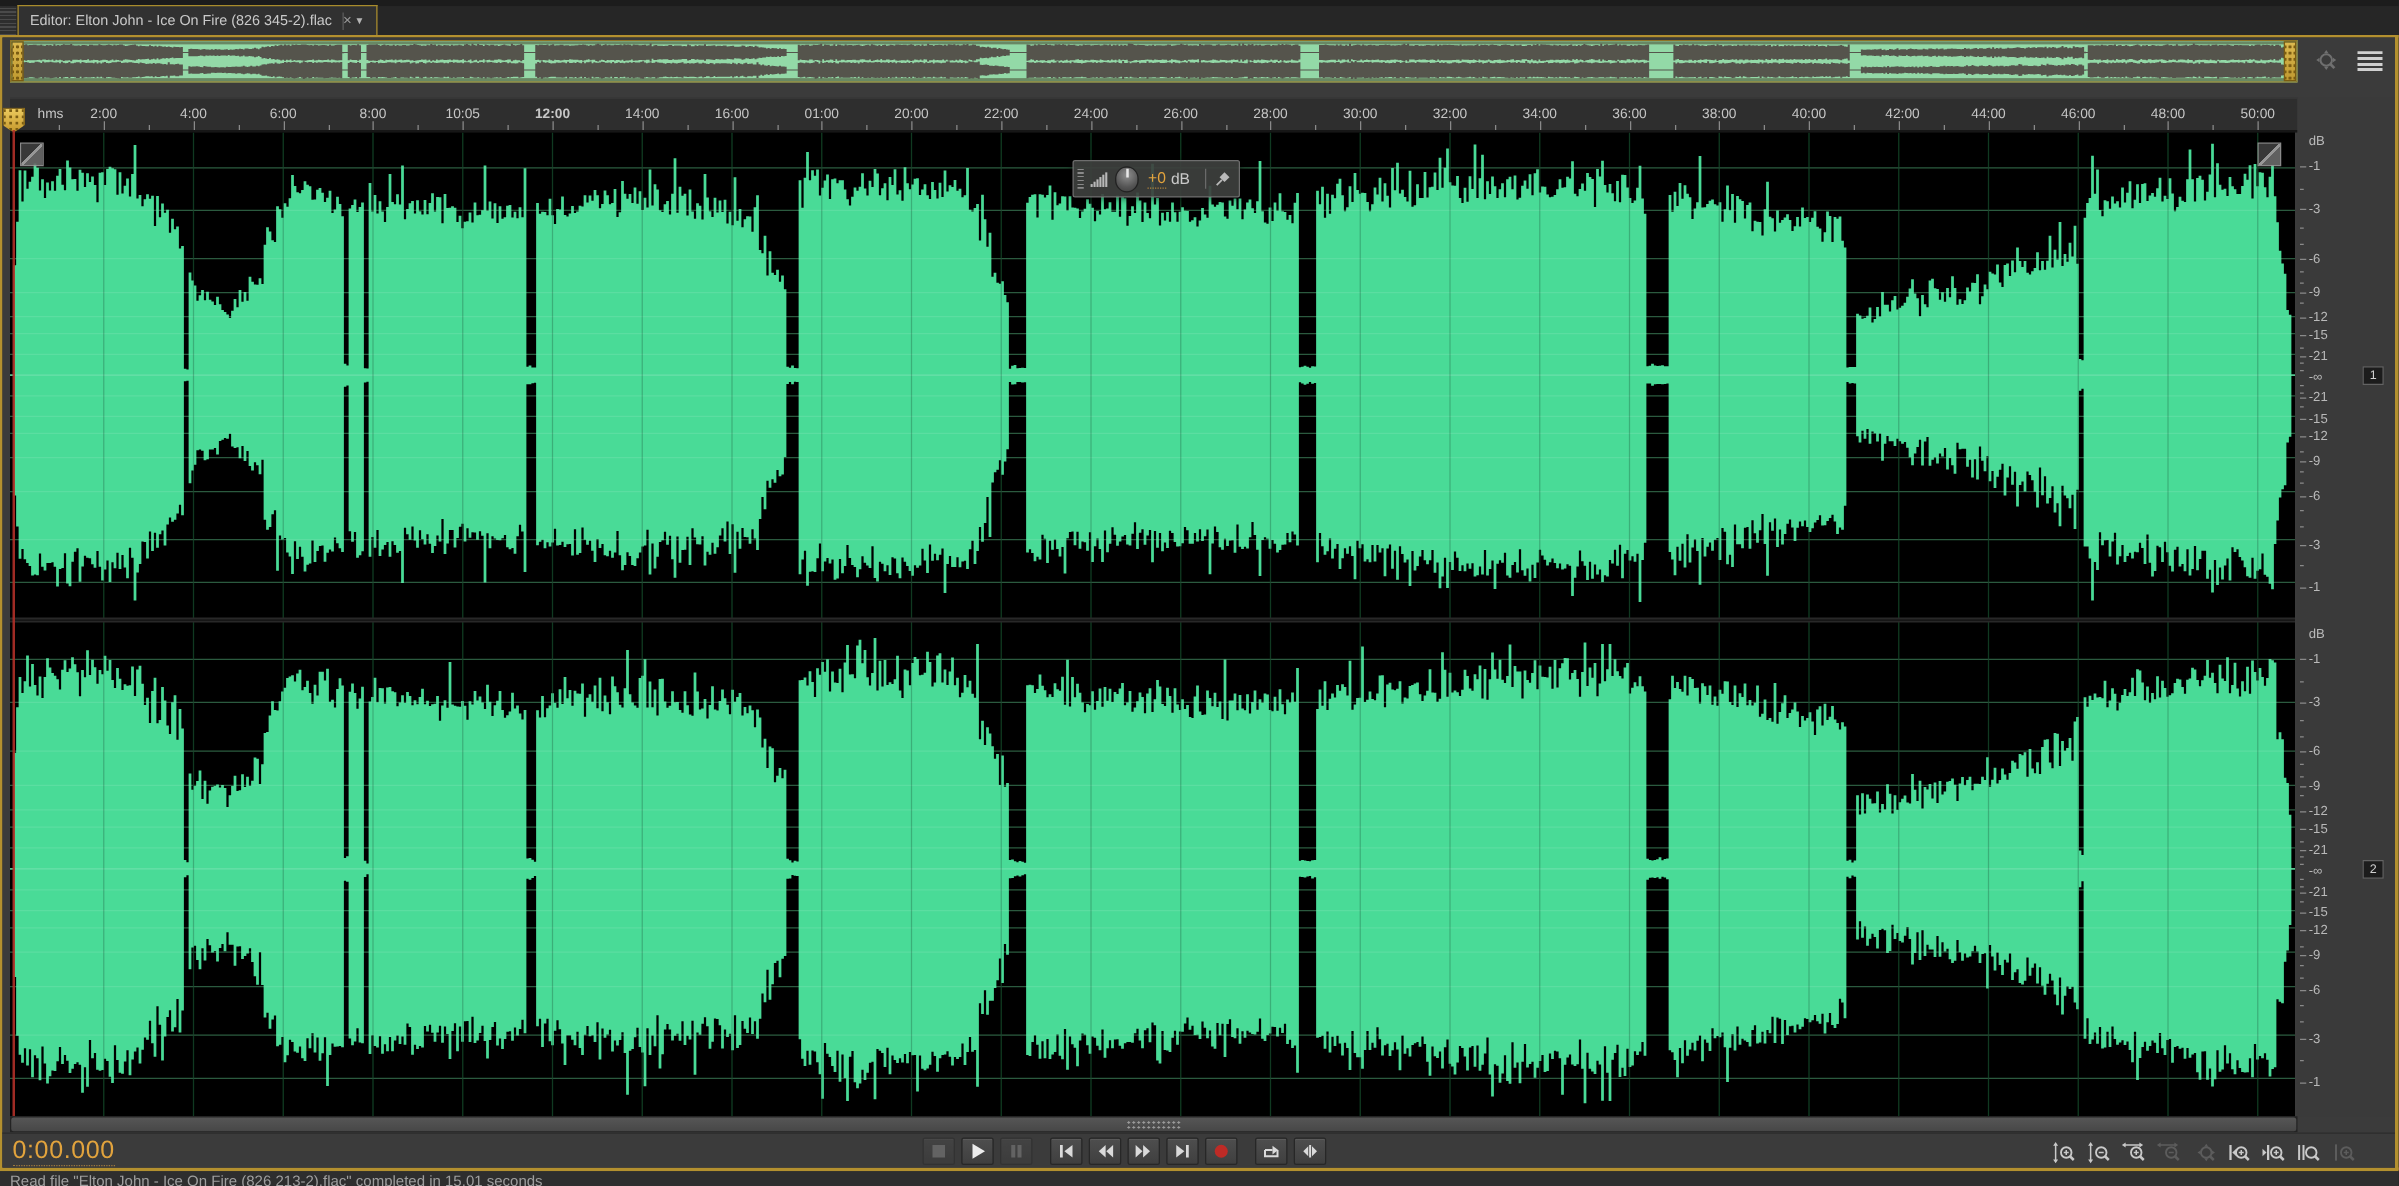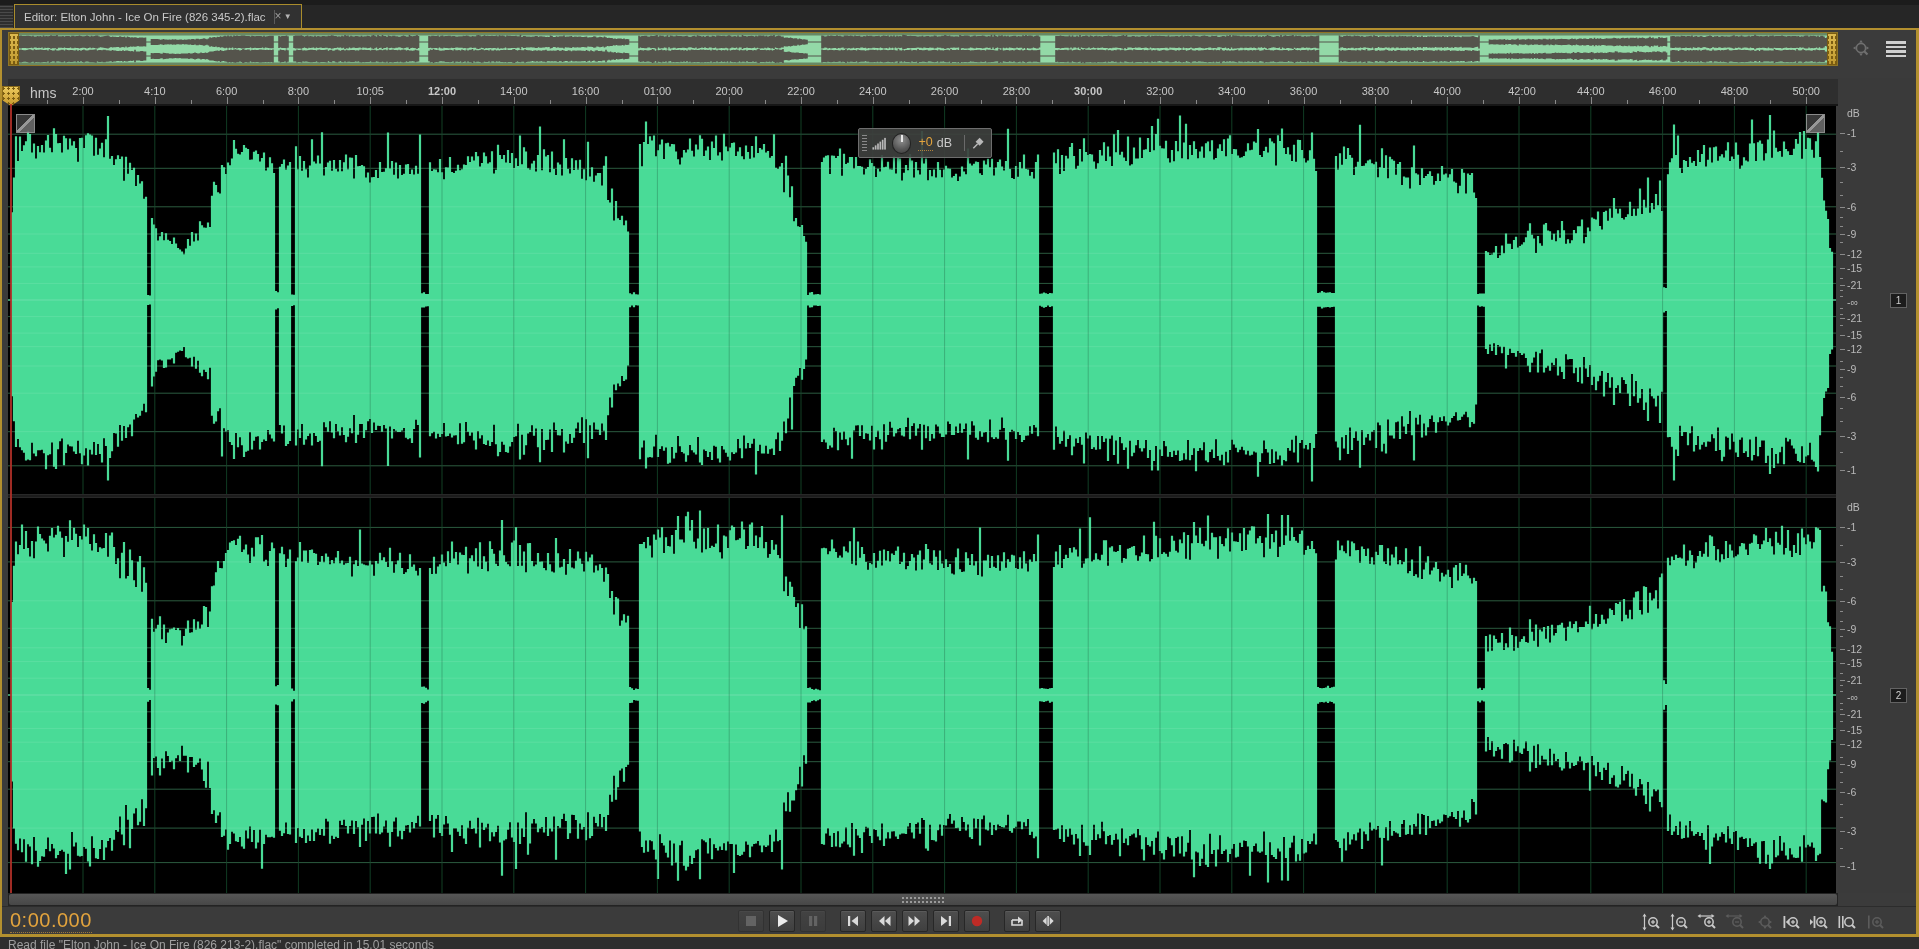--- a/index.html
+++ b/index.html
@@ -31,21 +31,21 @@
   #ovsvg{left:9px;top:33px;}
   .ovhandle{top:33px;width:10px;height:32px;background:linear-gradient(#dcb94f,#c09a30);border:1px solid #7a5c12;box-sizing:border-box;
     background-image:radial-gradient(#7a5c12 1px,transparent 1.2px),linear-gradient(#dcb94f,#c09a30);background-size:4px 5px,100% 100%;background-position:2px 6px,0 0;}
   #ovhandle-l{left:9px;} #ovhandle-r{left:1827px;}
   #ovzoomicon{left:1850px;top:38px;width:24px;height:24px;}
   #ovmenuicon{left:1886px;top:41px;width:20px;height:16px;
     background:repeating-linear-gradient(0deg,#d0d0d0 0 2.5px,transparent 2.5px 4.5px);}
 
   
   #ruler{left:8px;top:78px;width:1830px;height:28px;background:#2e2e2e;border-top:1px solid #3a3a3a;border-bottom:2px solid #161616;box-sizing:border-box;}
-  #ruler .unit{position:absolute;left:22px;top:6px;color:#c6c6c6;font-size:14px;}
+  #ruler .unit{position:absolute;left:22px;top:6px;color:#c6c6c6;font-size:11px;}
   .rlabel{position:absolute;top:6px;color:#c6c6c6;font-size:11px;transform:translateX(-50%);}
   .rtick{position:absolute;bottom:0;width:1px;background:#8a8a8a;}
   #magnetbtn{left:1846px;top:79px;width:30px;height:26px;background:#232323;border:1px solid #4e4e4e;border-radius:2px;box-sizing:border-box;
      display:flex;align-items:center;justify-content:center;}
   #playheadchip{left:2px;top:86px;width:18px;height:20px;background:linear-gradient(#ecca5e,#c79a2e);border:1px solid #8a6a1a;box-sizing:border-box;
      clip-path:polygon(0 0,100% 0,100% 70%,50% 100%,0 70%);
      background-image:radial-gradient(#7a5c12 1px,transparent 1.3px),linear-gradient(#ecca5e,#c79a2e);background-size:5px 5px,100% 100%;background-position:3px 4px,0 0;}
 
   
   #wavewrap{left:8px;top:106px;width:1828px;height:787px;background:#000;}
@@ -128,34 +128,34 @@
   <svg class="abs" id="ovzoomicon" viewBox="0 0 24 24">
     <circle cx="11" cy="10" r="4.6" fill="none" stroke="#6f6f6f" stroke-width="1.6"></circle>
     <line x1="14.2" y1="13.2" x2="17.5" y2="16.5" stroke="#6f6f6f" stroke-width="2.2"></line>
     <path d="M11 2 l1.8 2.6 h-3.6 Z M11 18 l1.8 -2.6 h-3.6 Z M3 10 l2.6 -1.8 v3.6 Z M19 10 l-2.6 -1.8 v3.6 Z" fill="#6f6f6f"></path>
   </svg>
   <div class="abs" id="ovmenuicon"></div>
 
   <div class="abs" id="ruler">
     <span class="unit">hms</span>
   <span class="rlabel" style="left: 75px;">2:00</span>
-      <span class="rlabel" style="left: 146.8px;">4:10</span>
+      <span class="rlabel" style="left: 146.8px;">4:00</span>
       <span class="rlabel" style="left: 218.6px;">6:00</span>
       <span class="rlabel" style="left: 290.4px;">8:00</span>
       <span class="rlabel" style="left: 362.2px;">10:05</span>
       <span class="rlabel" style="left: 434px; font-weight: bold;">12:00</span>
       <span class="rlabel" style="left: 505.8px;">14:00</span>
       <span class="rlabel" style="left: 577.6px;">16:00</span>
       <span class="rlabel" style="left: 649.4px;">01:00</span>
       <span class="rlabel" style="left: 721.2px;">20:00</span>
       <span class="rlabel" style="left: 793px;">22:00</span>
       <span class="rlabel" style="left: 864.8px;">24:00</span>
       <span class="rlabel" style="left: 936.6px;">26:00</span>
       <span class="rlabel" style="left: 1008.4px;">28:00</span>
-      <span class="rlabel" style="left: 1080.2px; font-weight: bold;">30:00</span>
+      <span class="rlabel" style="left: 1080.2px;">30:00</span>
       <span class="rlabel" style="left: 1152px;">32:00</span>
       <span class="rlabel" style="left: 1223.8px;">34:00</span>
       <span class="rlabel" style="left: 1295.6px;">36:00</span>
       <span class="rlabel" style="left: 1367.4px;">38:00</span>
       <span class="rlabel" style="left: 1439.2px;">40:00</span>
       <span class="rlabel" style="left: 1514px;">42:00</span>
       <span class="rlabel" style="left: 1582.8px;">44:00</span>
       <span class="rlabel" style="left: 1654.6px;">46:00</span>
       <span class="rlabel" style="left: 1726.4px;">48:00</span>
       <span class="rlabel" style="left: 1798.2px;">50:00</span>

